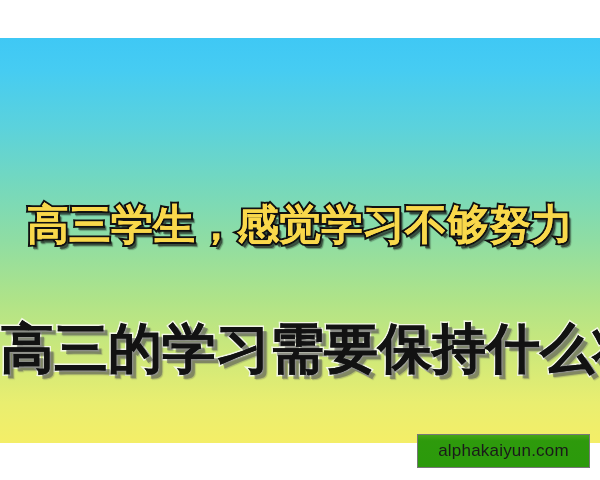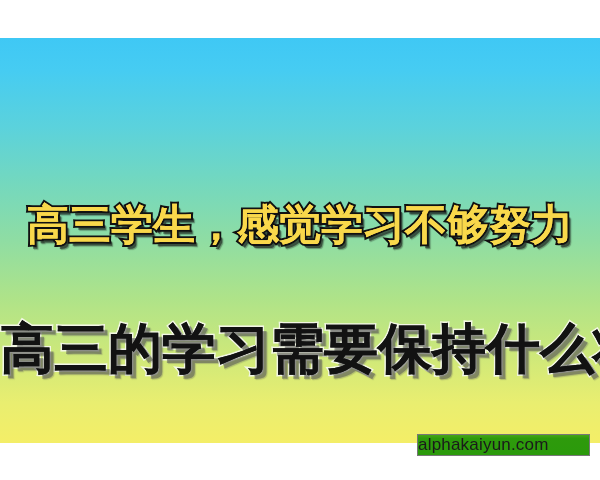--- a/index.html
+++ b/index.html
@@ -90,26 +90,27 @@
   }
   #line-1 .fill { color: #F9D84B; }
   #line-2 .fill { color: #121212; }
 
   
   #watermark {
     position: absolute;
     left: 417px;
     top: 434px;
     width: 173px;
-    height: 22px;
+    height: 34px;
     background: linear-gradient(to bottom, #46A516 0%, #2E9A0C 18%, #2B9A0B 100%);
     border: 1px solid #777777;
     box-sizing: border-box;
     display: flex;
     align-items: center;
+    justify-content: center;
   }
   #watermark-text {
     font-family: "Liberation Sans", sans-serif;
     font-size: 17px;
     font-weight: normal;
     color: #1A1A1A;
     letter-spacing: 0.2px;
   }
 </style>
 </head>

